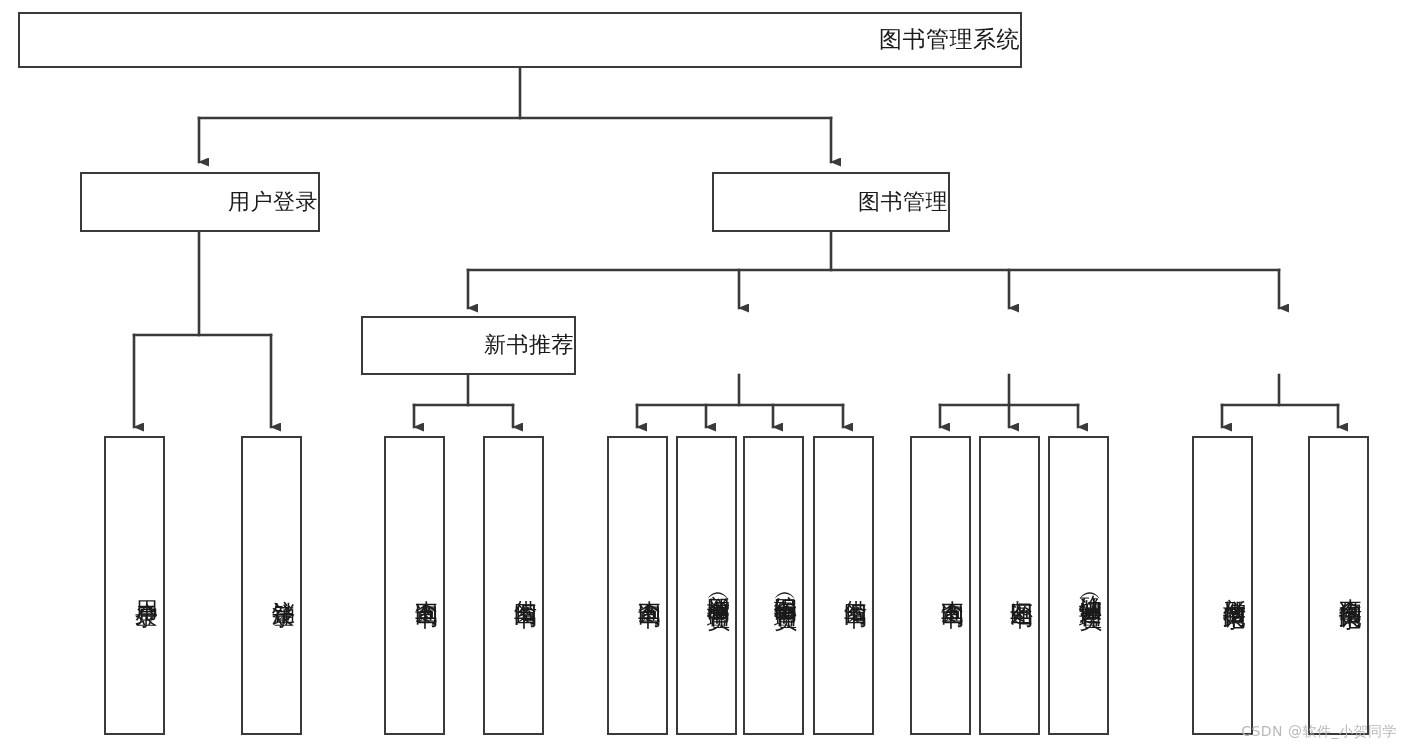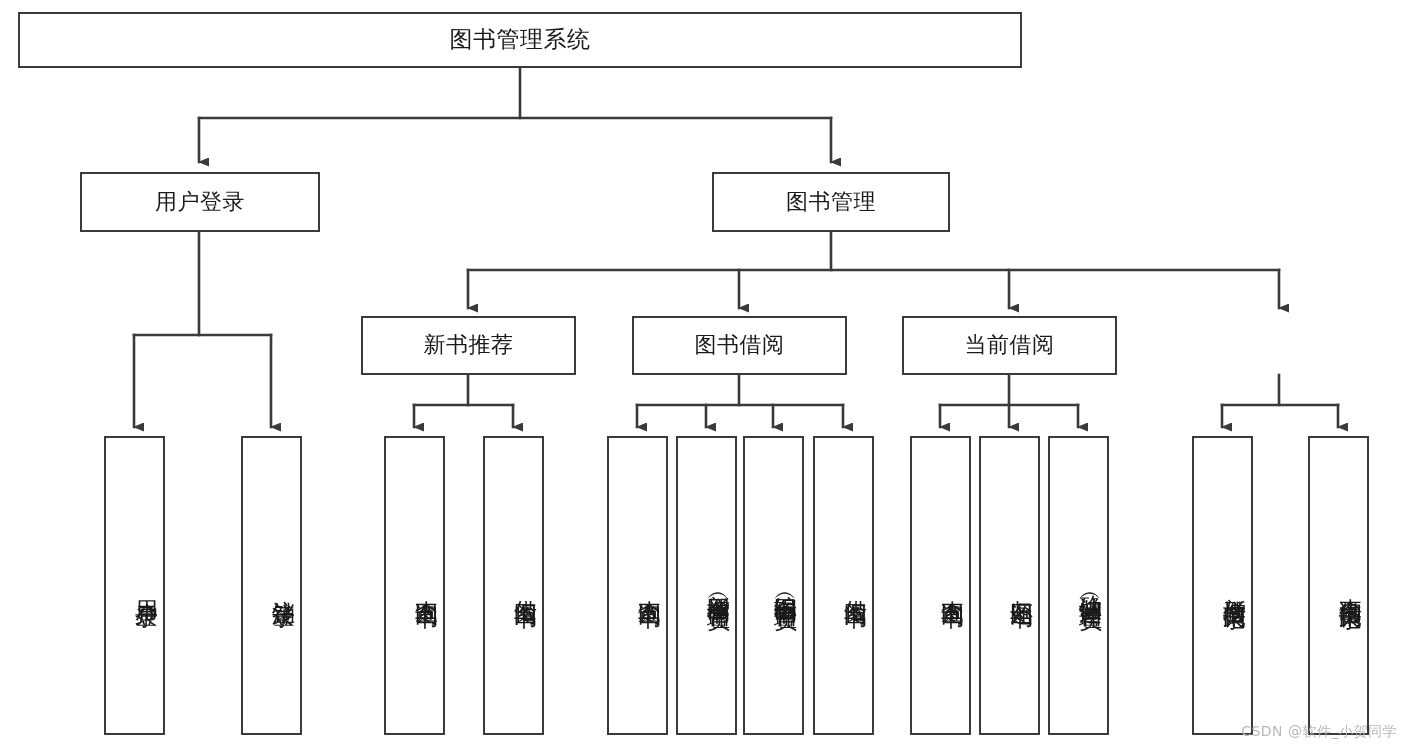--- a/index.html
+++ b/index.html
@@ -26,21 +26,21 @@
     height: 747px;
     pointer-events: none;
   }
   .node {
     position: absolute;
     box-sizing: border-box;
     background: #ffffff;
     border: 2px solid #3a3a3a;
     display: flex;
     align-items: center;
-    justify-content: center;
+    justify-content: flex-end;
     color: #1a1a1a;
   }
   .node.horiz {
     font-size: 22px;
     letter-spacing: 0.5px;
     line-height: 1.2;
   }
   .node.root {
     font-size: 23px;
   }
@@ -137,27 +137,21 @@
   </div>
 
   <div class="node horiz" style="left:712px; top:172px; width:238px; height:60px;">
     <span class="label">图书管理</span>
   </div>
 
   <div class="node horiz" style="left:361px; top:316px; width:215px; height:59px;">
     <span class="label">新书推荐</span>
   </div>
 
-  <div class="node horiz" style="left:632px; top:316px; width:215px; height:59px;">
-    <span class="label">图书借阅</span>
-  </div>
-
-  <div class="node horiz" style="left:902px; top:316px; width:215px; height:59px;">
-    <span class="label">当前借阅</span>
-  </div>
+
 
 
   <div class="node vert" style="left:104px; top:436px; width:61px; height:299px;">
     <span class="label">用户登录</span>
   </div>
 
   <div class="node vert" style="left:241px; top:436px; width:61px; height:299px;">
     <span class="label">注销登录</span>
   </div>
 

